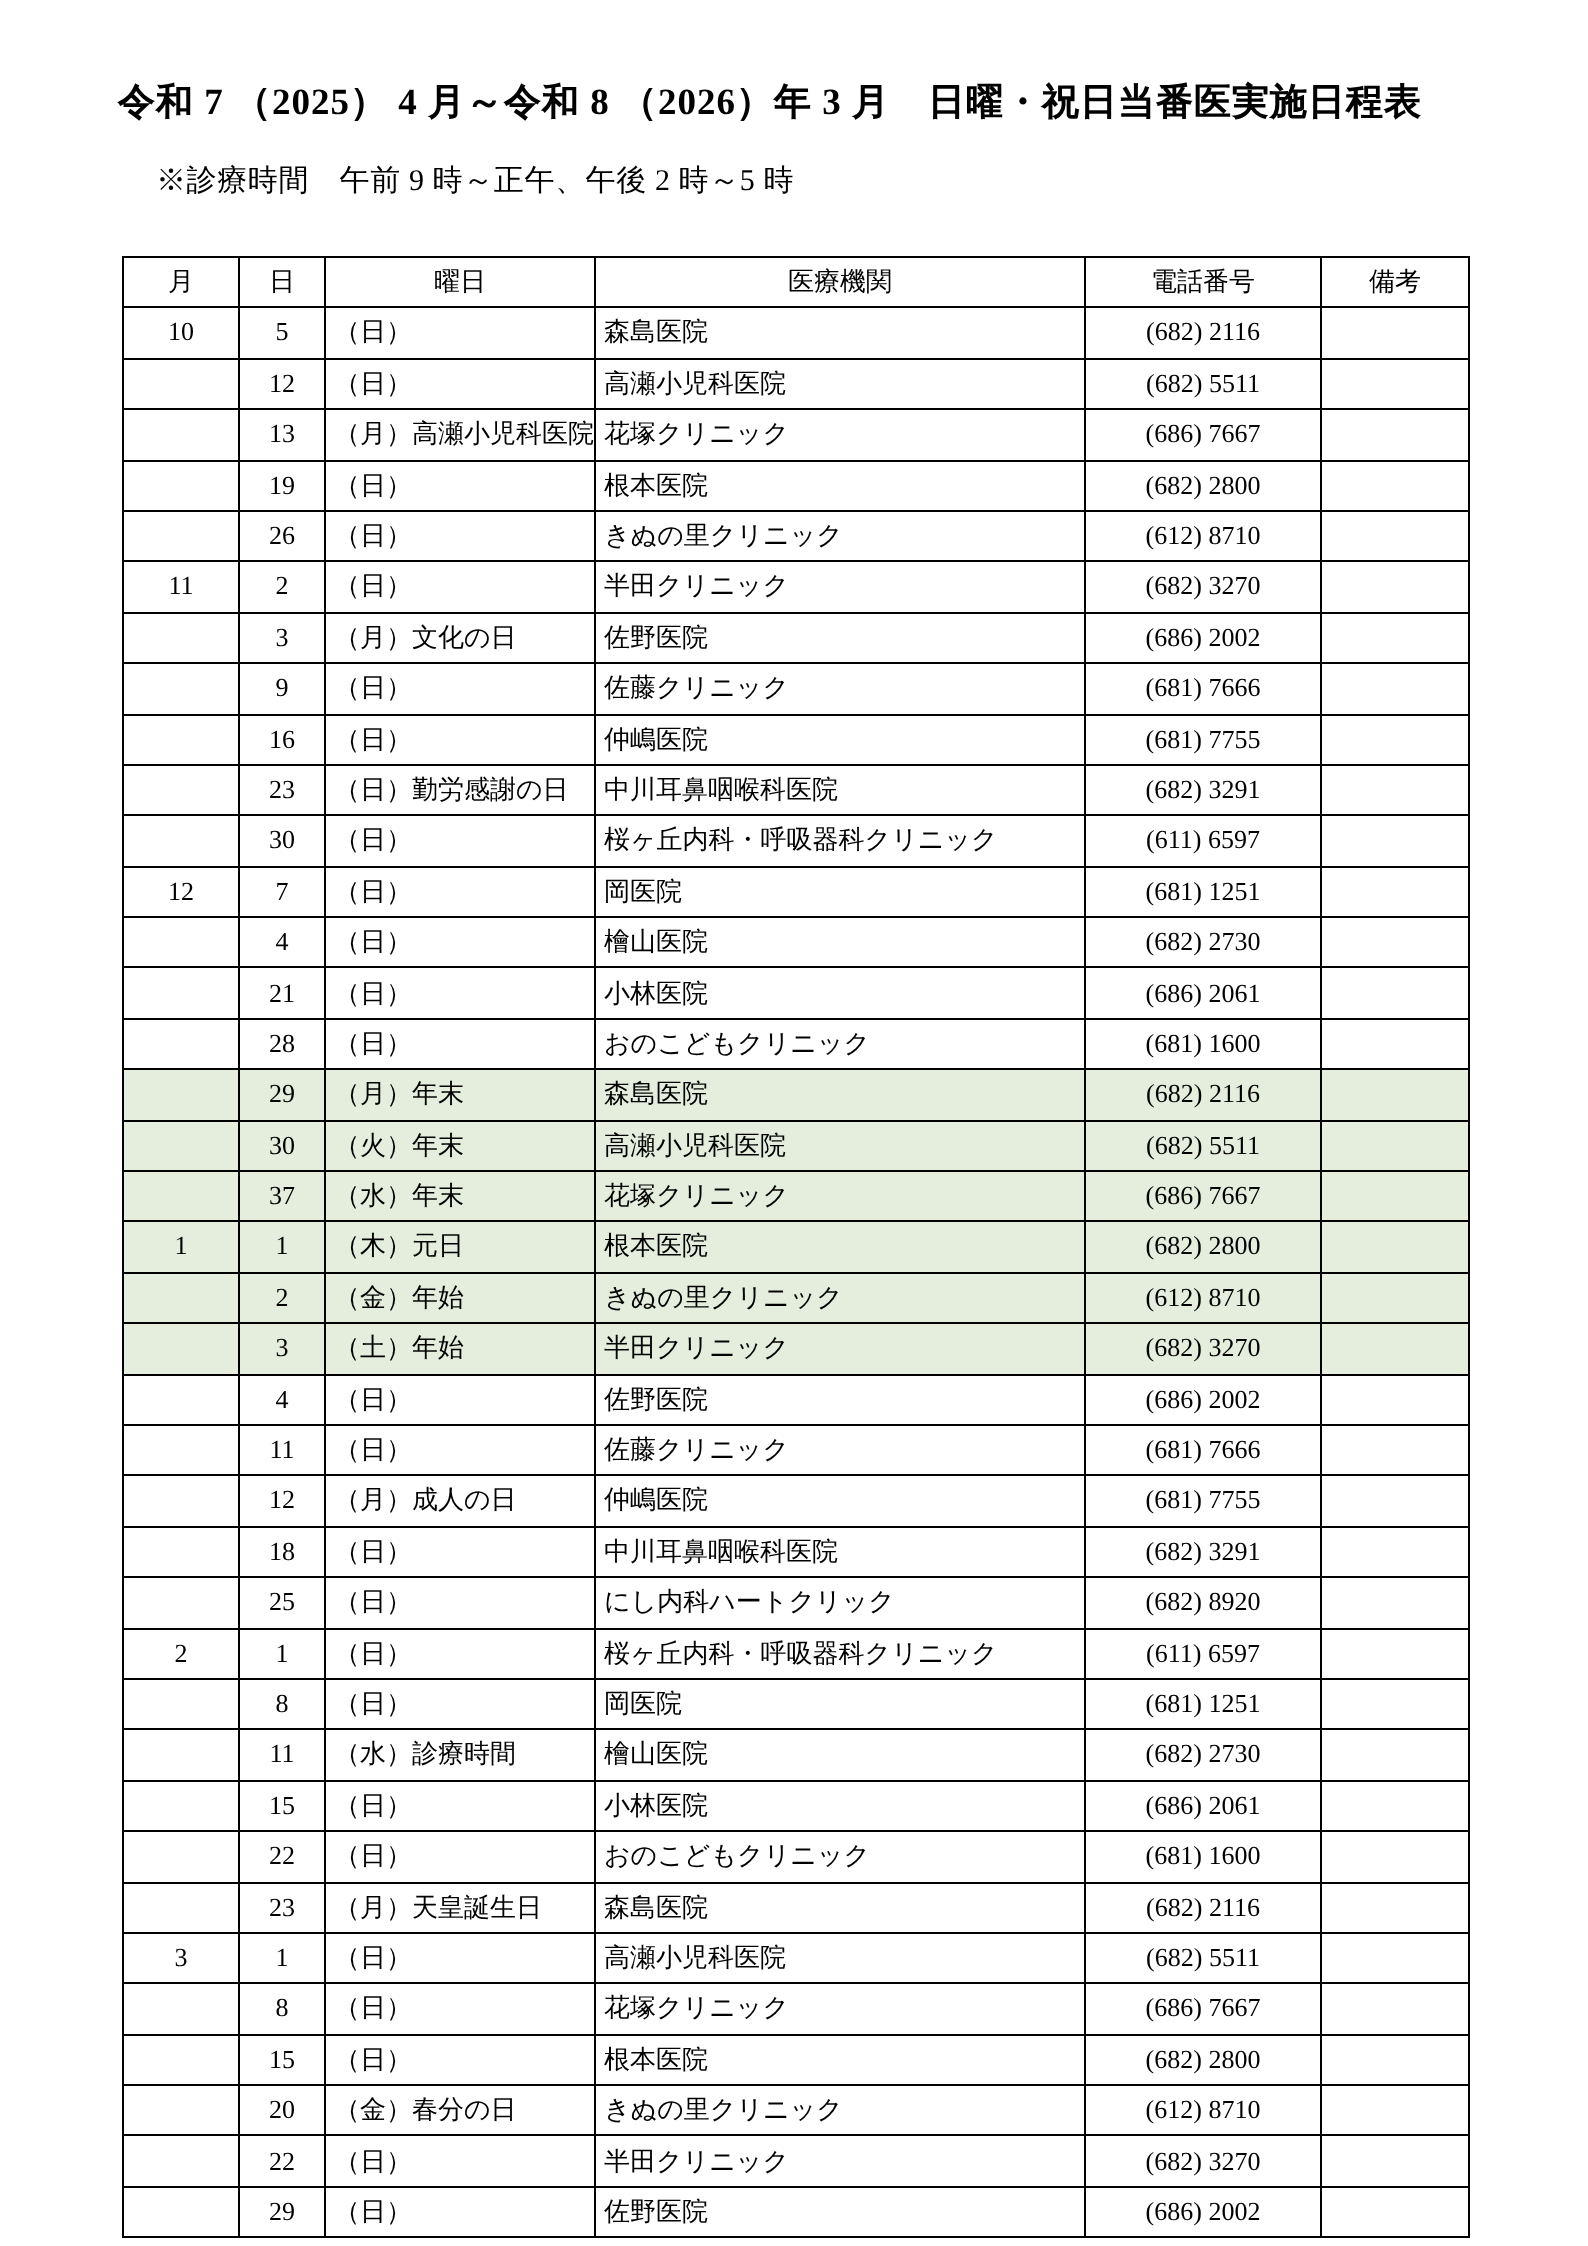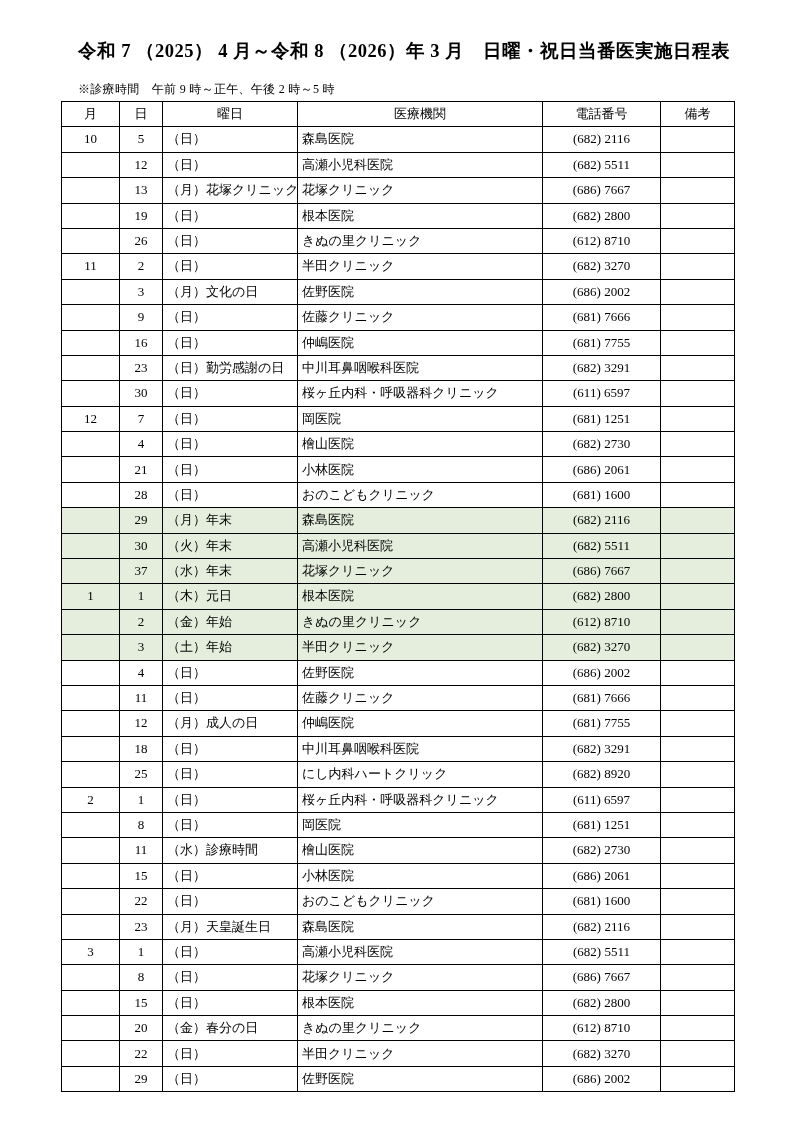--- a/index.html
+++ b/index.html
@@ -18,26 +18,26 @@
     width: 794px;
     height: 1123px;
     box-sizing: border-box;
     padding: 38px 58px 0 58px;
     position: relative;
   }
   .doc-title {
     font-size: 18.5px;
     letter-spacing: 0.5px;
     text-align: left;
-    margin: 0 0 18px 20px;
+    margin: 0 0 18px 1px;
     white-space: nowrap;
   }
   .doc-note {
-    font-size: 12px;
-    margin: 0 0 3px 20px;
+    font-size: 15px;
+    margin: 0 0 28px 20px;
     letter-spacing: 0.3px;
   }
   table.schedule {
     border-collapse: collapse;
     width: 673px;
     margin: 0 auto 0 3px;
     table-layout: fixed;
   }
   table.schedule th,
   table.schedule td {
@@ -114,21 +114,21 @@
           <td class="month blank"></td>
           <td class="day">12</td>
           <td class="week">（日）</td>
           <td class="inst">高瀬小児科医院</td>
           <td class="tel">(682) 5511</td>
           <td class="note"></td>
         </tr>
         <tr>
           <td class="month blank"></td>
           <td class="day">13</td>
-          <td class="week">（月）花塚クリニック</td>
+          <td class="week">（月）高瀬小児科医院</td>
           <td class="inst">花塚クリニック</td>
           <td class="tel">(686) 7667</td>
           <td class="note"></td>
         </tr>
         <tr>
           <td class="month blank"></td>
           <td class="day">19</td>
           <td class="week">（日）</td>
           <td class="inst">根本医院</td>
           <td class="tel">(682) 2800</td>

